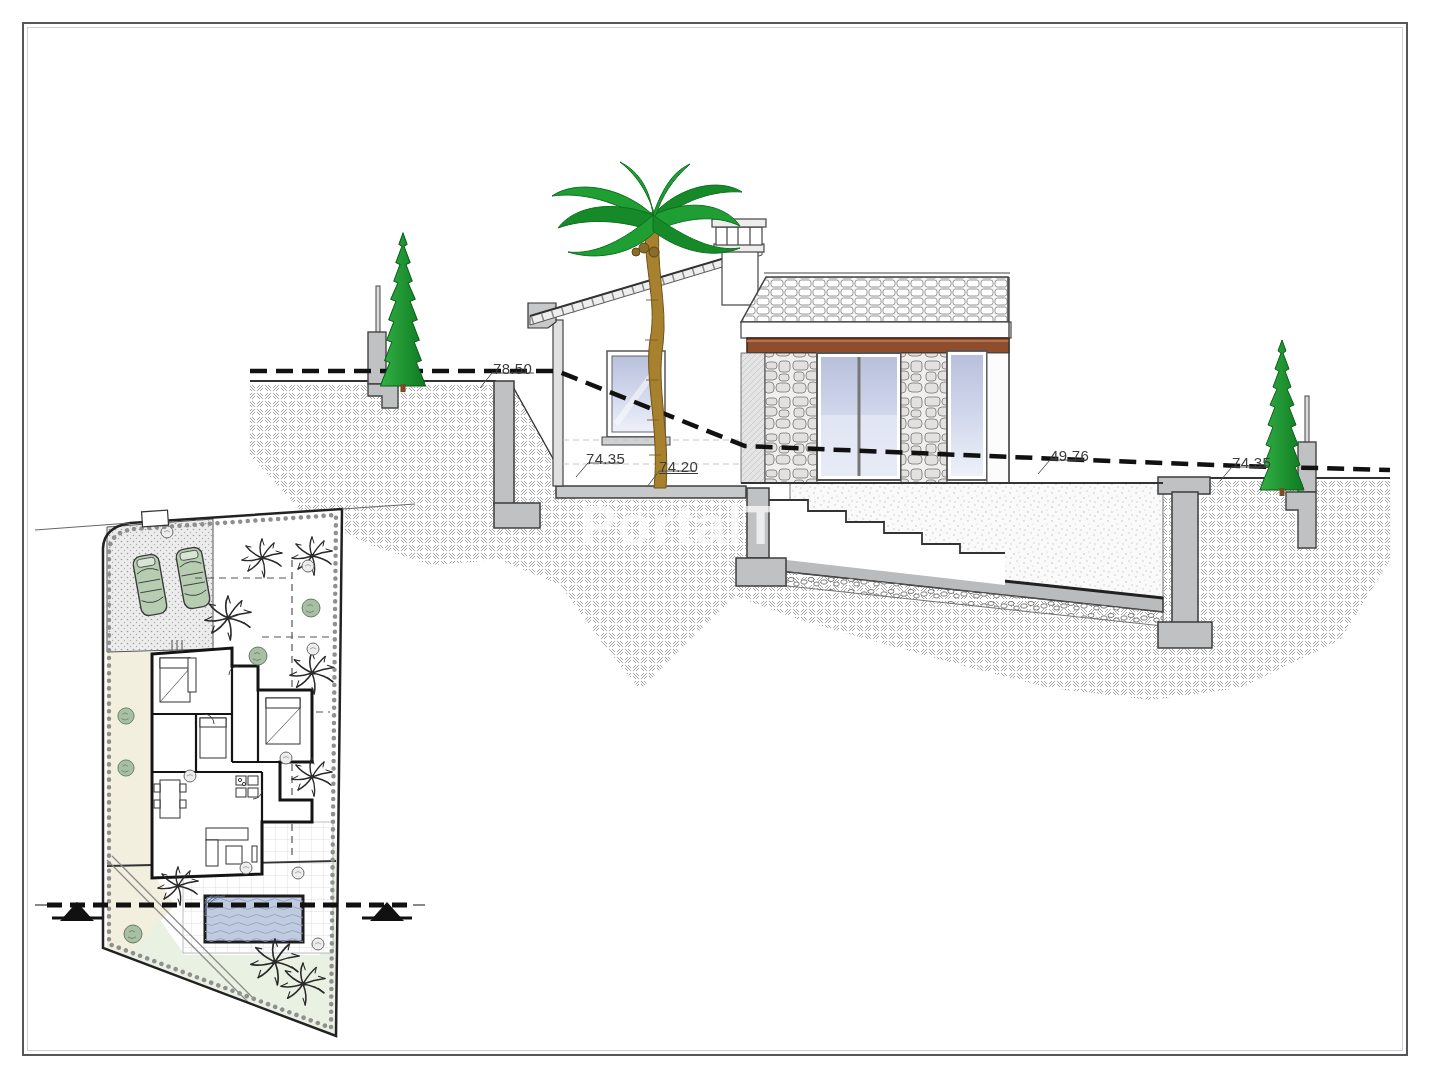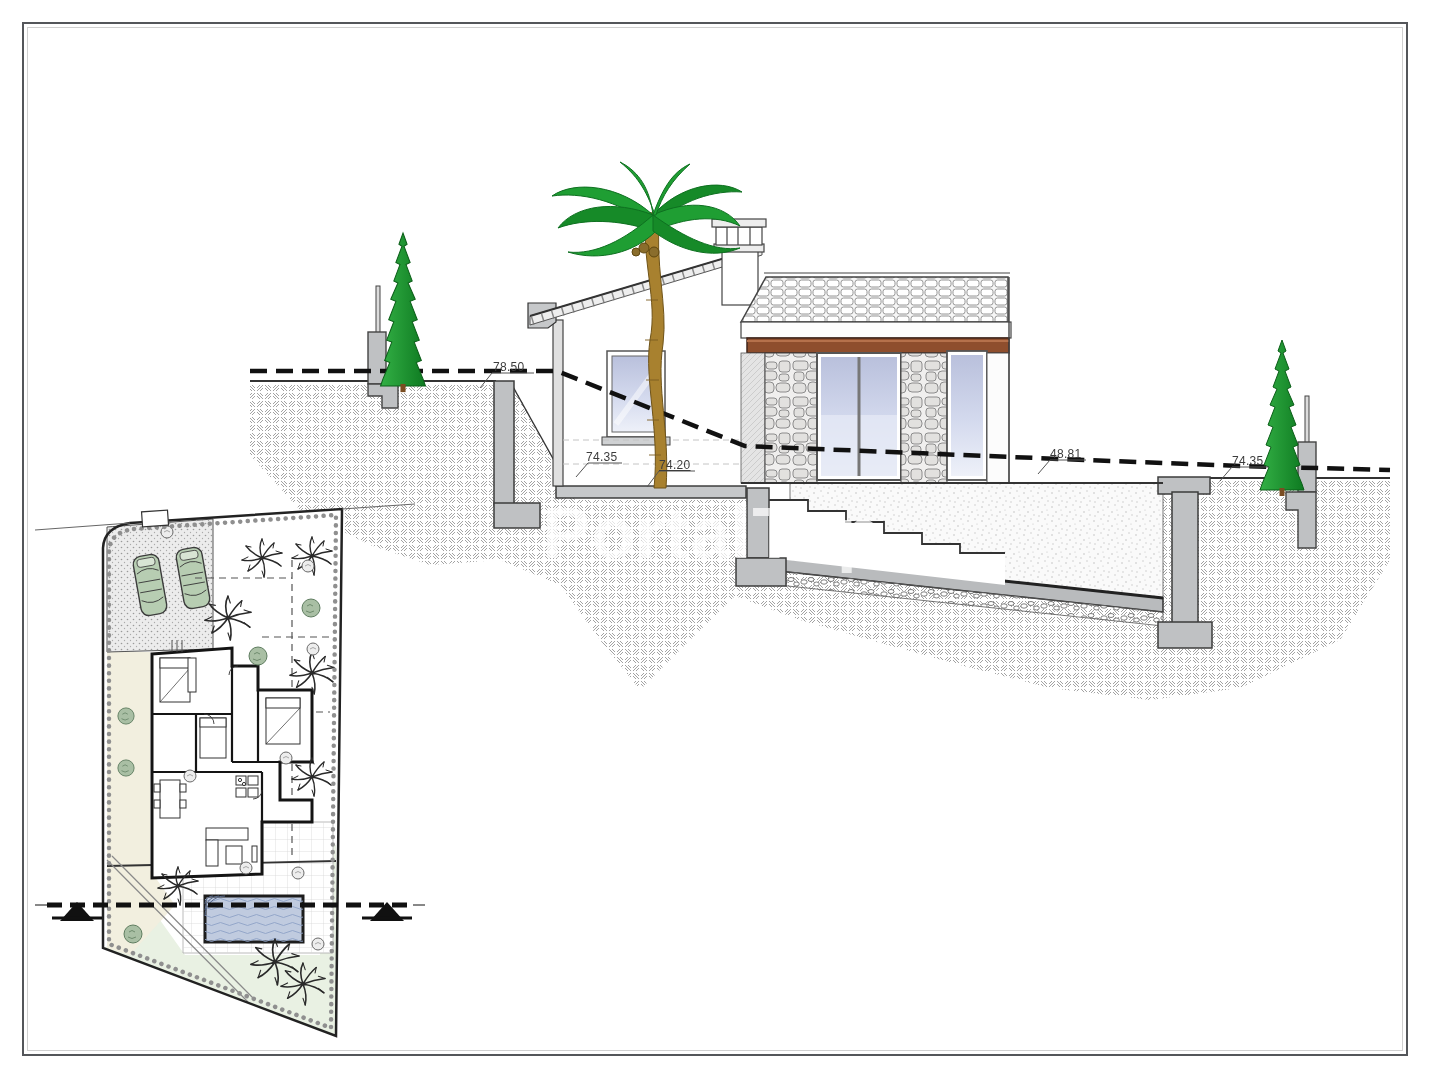--- a/index.html
+++ b/index.html
@@ -3,24 +3,24 @@
 <meta charset="utf-8">
 <style>
   html,body{margin:0;padding:0;background:#ffffff;}
   #page{position:relative;width:1432px;height:1080px;background:#ffffff;overflow:hidden;
         font-family:"Liberation Sans", sans-serif;}
   .frame-outer{position:absolute;left:22px;top:22px;width:1386px;height:1034px;
         border:2px solid #54565a;box-sizing:border-box;}
   .frame-inner{position:absolute;left:27px;top:27px;width:1376px;height:1024px;
         border:1px solid #d0d0d0;box-sizing:border-box;}
   svg.drawing{position:absolute;left:0;top:0;}
-  .elev-label{position:absolute;font-size:12px;color:#3c3c3c;letter-spacing:.3px;
+  .elev-label{position:absolute;font-size:15px;color:#3c3c3c;letter-spacing:.3px;
         font-family:"Liberation Sans",sans-serif;white-space:nowrap;}
   .watermark{position:absolute;left:512px;top:492px;width:400px;text-align:center;
-        font-size:72px;font-weight:700;letter-spacing:1px;color:#ffffff;opacity:.72;
+        font-size:56px;font-weight:700;letter-spacing:1px;color:#ffffff;opacity:.72;
         font-family:"Liberation Sans",sans-serif;user-select:none;}
 </style>
 </head>
 <body>
 
 <div id="page">
   <div class="frame-outer"></div>
   <div class="frame-inner"></div>
 
   <svg class="drawing" width="1432" height="1080" viewBox="0 0 1432 1080">
@@ -353,17 +353,17 @@
         <path d="M52,918 H102" stroke="#111" stroke-width="3"></path>
         <polygon points="370,921 404,921 387,902" fill="#111"></polygon>
         <path d="M362,918 H412" stroke="#111" stroke-width="3"></path>
       </g>
     </g>
   </svg>
 
   <span class="elev-label" style="left:493px;top:360px;">78.50</span>
   <span class="elev-label" style="left:586px;top:450px;">74.35</span>
   <span class="elev-label" style="left:659px;top:458px;text-decoration:underline;">74.20</span>
-  <span class="elev-label" style="left:1050px;top:447px;">48.81</span>
+  <span class="elev-label" style="left:1050px;top:447px;">49.76</span>
   <span class="elev-label" style="left:1232px;top:454px;">74.35</span>
 
   <div class="watermark">PortalTop</div>
 </div>
 
 </body></html>

